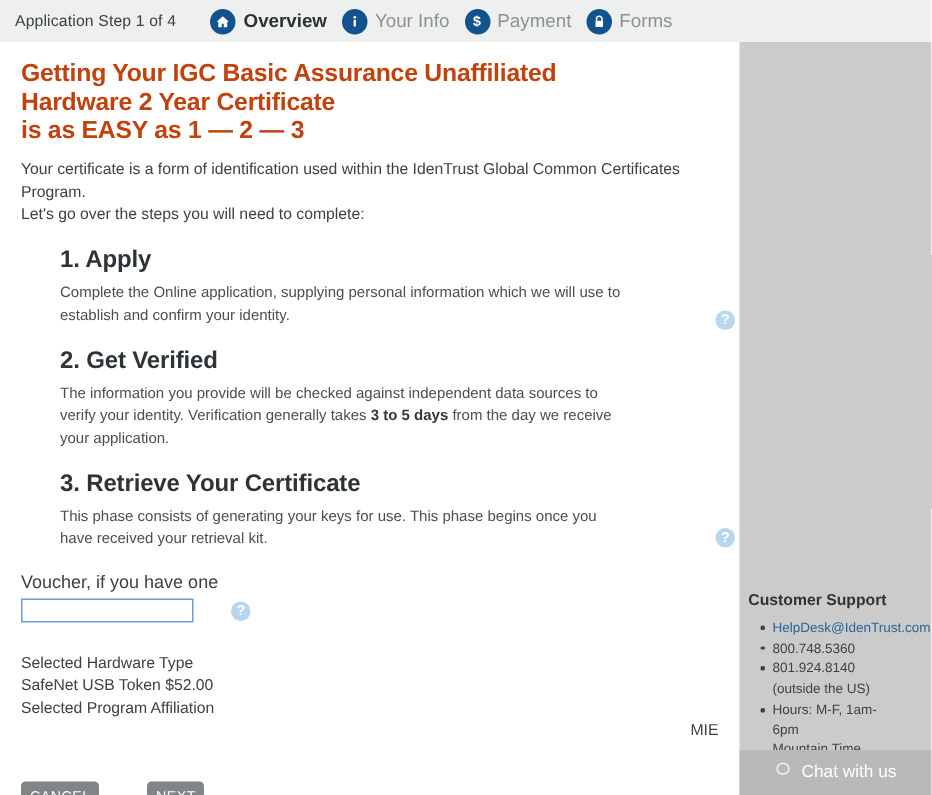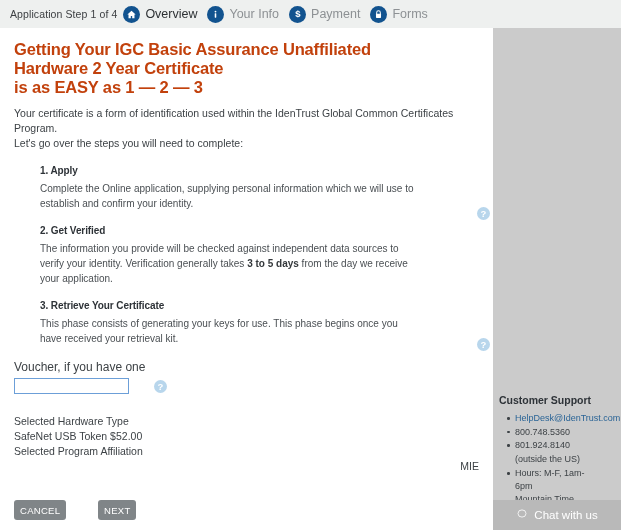--- a/index.html
+++ b/index.html
@@ -25,21 +25,21 @@
     width: 621px; height: 28px;
     background: #eef0ef;
     display: flex;
     align-items: center;
     padding-left: 10px;
   }
   .step-counter {
     font-size: 10.5px;
     color: #3d4043;
     letter-spacing: .1px;
-    margin-right: 6px;
+    margin-right: 23px;
     white-space: nowrap;
   }
   .step-item {
     display: flex;
     align-items: center;
     margin-right: 10px;
     white-space: nowrap;
   }
   .step-ico {
     width: 17px; height: 17px;
@@ -51,21 +51,21 @@
     margin-right: 5px;
     flex: 0 0 auto;
   }
   .step-ico svg { display: block; }
   .step-label {
     font-size: 12.5px;
     color: #8d9194;
   }
   .step-label.active {
     color: #2d3134;
-    font-weight: normal;
+    font-weight: bold;
   }
 
   
   .main {
     position: absolute;
     left: 0; top: 28px;
     width: 493px; height: 502px;
     background: #ffffff;
     padding: 12px 14px 0 14px;
   }
@@ -84,21 +84,21 @@
     margin: 9px 0 0 0;
     font-size: 10.5px;
     line-height: 15px;
     color: #3d4246;
   }
 
   .steps { margin-top: 14px; padding-left: 26px; position: relative; }
 
   .step-block { position: relative; }
   .step-h {
-    font-size: 10px;
+    font-size: 16px;
     font-weight: bold;
     color: #2e3338;
     margin: 0 0 5px 0;
     letter-spacing: -.1px;
   }
   .step-p {
     font-size: 10px;
     line-height: 15px;
     color: #4a4f53;
     margin: 0 0 14px 0;

